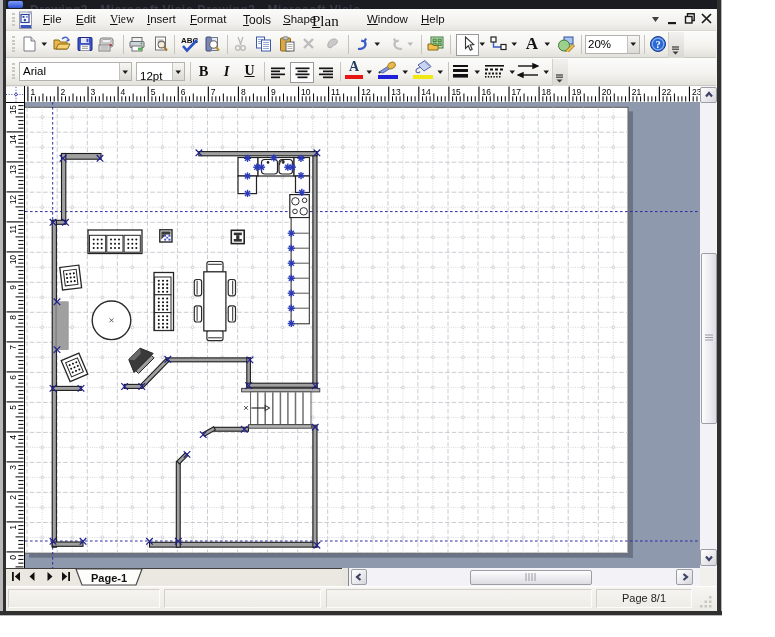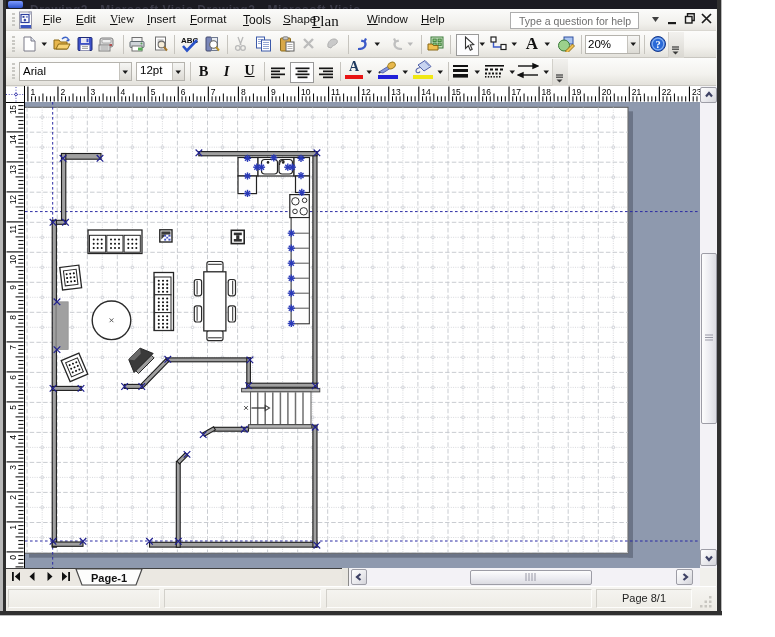--- a/index.html
+++ b/index.html
@@ -1130,21 +1130,20 @@
       <div style="position:absolute;left:43px;top:13px;font-family:'Liberation Sans';font-size:11.5px;color:#101010"><span style="text-decoration:underline">F</span>ile</div>
       <div style="position:absolute;left:76px;top:13px;font-family:'Liberation Sans';font-size:11.5px;color:#101010"><span style="text-decoration:underline">E</span>dit</div>
       <div style="position:absolute;left:110px;top:13px;font-family:Liberation Serif, serif;font-size:11.5px;color:#101010"><span style="text-decoration:underline">V</span>iew</div>
       <div style="position:absolute;left:147px;top:13px;font-family:'Liberation Sans';font-size:11.5px;color:#101010"><span style="text-decoration:underline">I</span>nsert</div>
       <div style="position:absolute;left:190px;top:13px;font-family:'Liberation Sans';font-size:11.5px;color:#101010"><span style="text-decoration:underline">F</span>ormat</div>
       <div style="position:absolute;left:243px;top:13px;font-family:'Liberation Sans';font-size:12px;color:#101010"><span style="text-decoration:underline">T</span>ools</div>
       <div style="position:absolute;left:283px;top:13px;font-family:'Liberation Sans';font-size:11.5px;color:#101010"><span style="text-decoration:underline">S</span>hape</div>
       <div style="position:absolute;left:312px;top:13px;font-family:Liberation Serif, serif;font-size:15px;color:#101010"><span style="text-decoration:underline">P</span>lan</div>
       <div style="position:absolute;left:367px;top:13px;font-family:'Liberation Sans';font-size:11.5px;color:#101010"><span style="text-decoration:underline">W</span>indow</div>
       <div style="position:absolute;left:421px;top:13px;font-family:'Liberation Sans';font-size:11.5px;color:#101010"><span style="text-decoration:underline">H</span>elp</div>
-      <div style="position:absolute;left:510px;top:11.5px;width:129px;height:17px;background:#fff;border:1px solid #adadad;box-sizing:border-box;font-family:'Liberation Sans';font-size:10.5px;color:#707070;padding:2px 0 0 8px">Type a question for help</div>
       <svg width="8" height="6" style="position:absolute;left:652px;top:17px">
         <polygon points="0,0 7,0 3.5,5" fill="#404040"></polygon>
       </svg>
       <svg width="50" height="12" style="position:absolute;left:666px;top:13px">
         <rect x="2" y="9" width="8" height="2.2" fill="#1a1a1a"></rect>
         <g fill="none" stroke="#1a1a1a" stroke-width="1.4">
           <rect x="19.5" y="3.5" width="6.5" height="6.5"></rect>
           <path d="M21.5 3.5 L21.5 0.8 L28.2 0.8 L28.2 7.5 L26 7.5"></path>
         </g>
         <path d="M36 1 L45 10 M45 1 L36 10" stroke="#1a1a1a" stroke-width="1.7"></path>
@@ -1195,21 +1194,21 @@
       </svg>
       <div style="position:absolute;left:6px;top:58px;width:710px;height:28px;background:linear-gradient(180deg,#fcfcfb,#f3f2ee 60%,#e3e1db);border-bottom:1px solid #c9c7c1;box-sizing:border-box"></div>
       <div style="position:absolute;left:12px;top:63px;width:3px;height:17px;background:repeating-linear-gradient(180deg,#c9c8c3 0,#c9c8c3 2px,transparent 2px,transparent 3.6px)"></div>
       <div style="position:absolute;left:19px;top:62px;width:113px;height:19px;background:#fff;border:1px solid #b5b3ad;box-sizing:border-box"></div>
       <div style="position:absolute;left:23px;top:65px;font-family:Liberation Sans, sans-serif;font-size:11.5px;color:#000">Arial</div>
       <div style="position:absolute;left:119px;top:63px;width:12px;height:17px;background:linear-gradient(180deg,#f6f6f4,#dcdad4);border-left:1px solid #c5c3bd;box-sizing:border-box"></div>
       <svg width="7" height="5" style="position:absolute;left:121.5px;top:69.5px">
         <polygon points="0.5,0.5 6,0.5 3.2,4" fill="#1a1a1a"></polygon>
       </svg>
       <div style="position:absolute;left:136px;top:62px;width:49px;height:19px;background:#fff;border:1px solid #b5b3ad;box-sizing:border-box"></div>
-      <div style="position:absolute;left:140px;top:64px;font-family:'Liberation Sans';font-size:11.5px;color:#000">12pt</div>
+      <div style="position:absolute;left:140px;top:70px;font-family:'Liberation Sans';font-size:11.5px;color:#000">12pt</div>
       <div style="position:absolute;left:172px;top:63px;width:12px;height:17px;background:linear-gradient(180deg,#f6f6f4,#dcdad4);border-left:1px solid #c5c3bd;box-sizing:border-box"></div>
       <svg width="7" height="5" style="position:absolute;left:174.5px;top:69.5px">
         <polygon points="0.5,0.5 6,0.5 3.2,4" fill="#1a1a1a"></polygon>
       </svg>
       <div style="position:absolute;left:190px;top:62px;width:1px;height:19px;background:#c6c4be"></div>
       <div style="position:absolute;left:197px;top:63px;width:13px;height:16px;font-family:'Liberation Serif';font-size:14.5px;font-weight:bold;color:#111;text-align:center">B</div>
       <div style="position:absolute;left:221px;top:63px;width:11px;height:16px;font-family:'Liberation Serif';font-size:14.5px;font-style:italic;font-weight:bold;color:#111;text-align:center">I</div>
       <div style="position:absolute;left:243px;top:63px;width:13px;height:16px;font-family:'Liberation Serif';font-size:14px;font-weight:bold;color:#111;text-align:center;text-decoration:underline">U</div>
       <div style="position:absolute;left:264px;top:62px;width:1px;height:19px;background:#c6c4be"></div>
       <div style="position:absolute;left:290px;top:61.5px;width:24px;height:21px;background:#fdfdfe;border:1px solid #999;box-sizing:border-box"></div>

